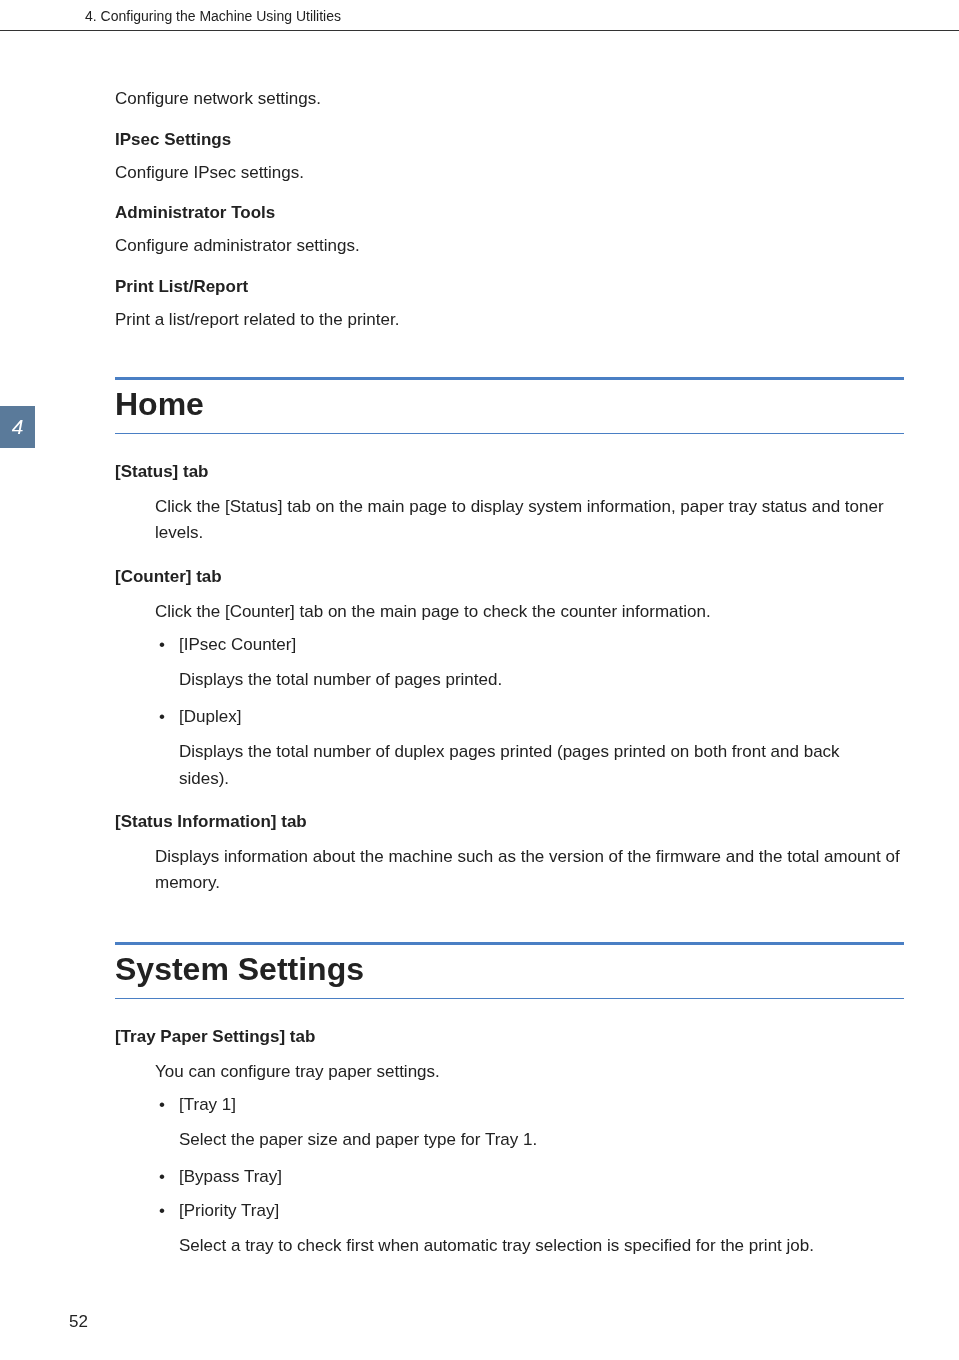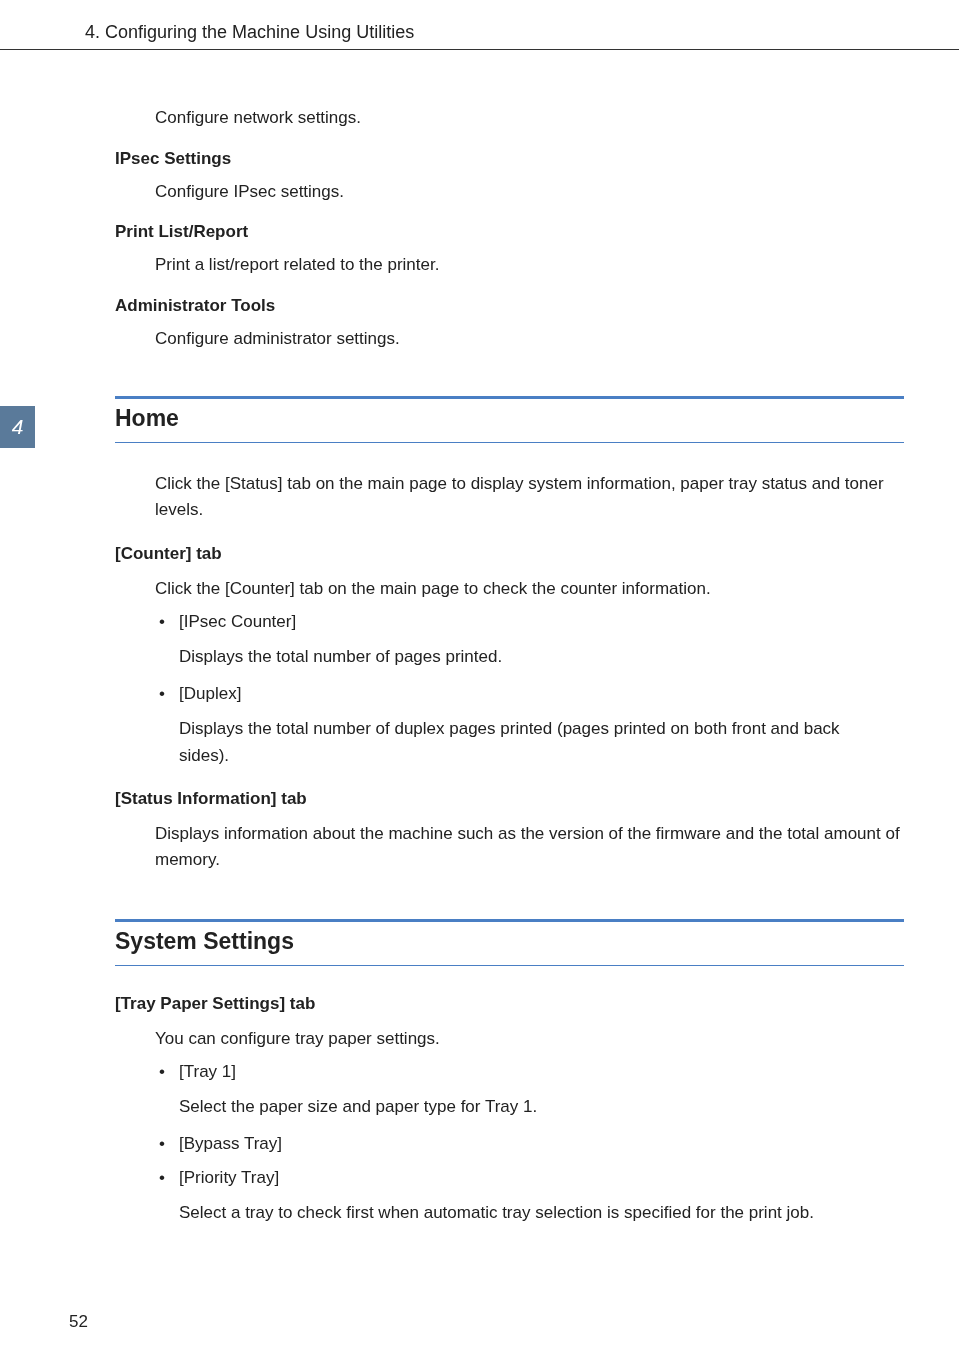--- a/index.html
+++ b/index.html
@@ -10,55 +10,54 @@
     body {
       font-family: Arial, Helvetica, sans-serif;
       background: #fff;
       width: 959px;
       height: 1360px;
       position: relative;
       color: #222;
     }
     .header-bar {
       border-bottom: 1px solid #333;
-      padding: 22px 0 6px 85px;
-      font-size: 18px;
+      padding: 8px 0 6px 85px;
+      font-size: 14px;
     }
     .content {
       padding: 55px 55px 0 115px;
     }
     .section-item {
       margin-bottom: 18px;
     }
     .section-item .title {
       font-weight: bold;
       font-size: 17px;
       margin-bottom: 10px;
     }
     .section-item .desc {
       font-size: 17px;
-      margin-left: 40px;
       line-height: 1.5;
     }
     .section-heading-wrap {
       margin-top: 45px;
       margin-bottom: 28px;
     }
     .section-heading-wrap .rule-top {
       height: 3px;
       background: #4a7fc4;
       margin-bottom: 2px;
     }
     .section-heading-wrap .rule-bottom {
       height: 1px;
       background: #4a7fc4;
       margin-top: 6px;
     }
     .section-heading {
-      font-size: 23px;
+      font-size: 32px;
       font-weight: bold;
       padding: 4px 0;
     }
     .sub-item {
       margin-bottom: 20px;
     }
     .sub-item .sub-title {
       font-weight: bold;
       font-size: 17px;
       margin-bottom: 12px;
@@ -131,35 +130,36 @@
 <div class="content">
 
   <div class="section-item">
     <div class="desc">Configure network settings.</div>
   </div>
   <div class="section-item">
     <div class="title">IPsec Settings</div>
     <div class="desc">Configure IPsec settings.</div>
   </div>
   <div class="section-item">
+    <div class="title">Administrator Tools</div>
+    <div class="desc">Configure administrator settings.</div>
+  </div>
+  <div class="section-item">
     <div class="title">Print List/Report</div>
     <div class="desc">Print a list/report related to the printer.</div>
-  </div>
-  <div class="section-item">
-    <div class="title">Administrator Tools</div>
-    <div class="desc">Configure administrator settings.</div>
   </div>
 
   <div class="section-heading-wrap">
     <div class="rule-top"></div>
     <div class="section-heading">Home</div>
     <div class="rule-bottom"></div>
   </div>
 
   <div class="sub-item">
+    <div class="sub-title">[Status] tab</div>
     <div class="sub-desc">Click the [Status] tab on the main page to display system information, paper tray status and toner levels.</div>
   </div>
 
   <div class="sub-item">
     <div class="sub-title">[Counter] tab</div>
     <div class="sub-desc">Click the [Counter] tab on the main page to check the counter information.</div>
     <div class="bullet-list">
       <div class="bullet-item">
         <div class="bullet-line">
           <span class="bullet-dot">•</span>

